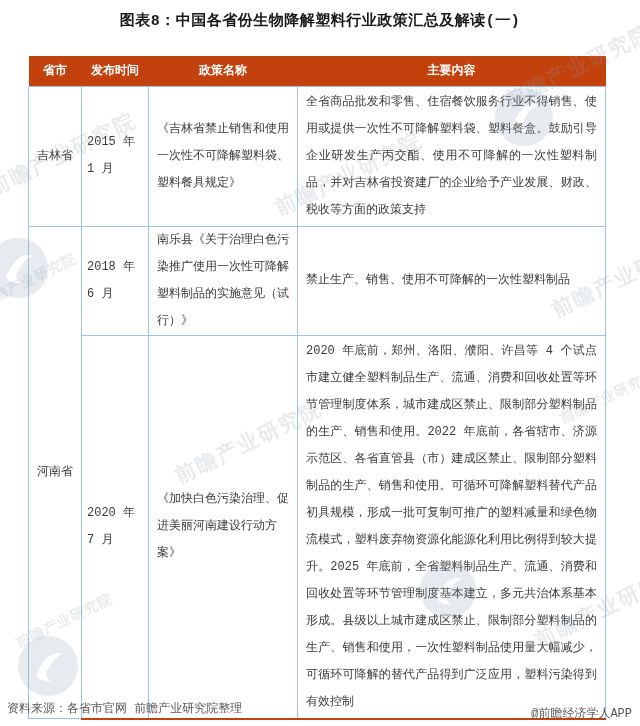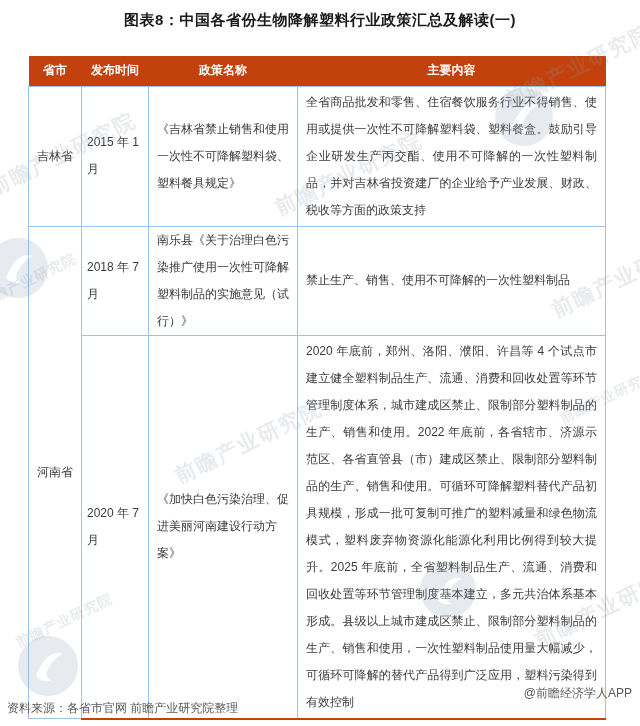--- a/index.html
+++ b/index.html
@@ -4,20 +4,21 @@
 <style>
   * { margin: 0; padding: 0; box-sizing: border-box; }
   html, body { background: #ffffff; }
   body { font-family: "Liberation Sans", "DejaVu Sans", sans-serif; }
   .page {
     position: relative;
     width: 640px;
     height: 726px;
     background: #ffffff;
     overflow: hidden;
+    font-family: Liberation Mono, monospace;
   }
   .page-title {
     position: absolute;
     top: 11px;
     left: 0;
     width: 100%;
     text-align: center;
     font-size: 15px;
     font-weight: bold;
     color: #1a1a1a;
@@ -61,21 +62,21 @@
   .footer-source {
     position: absolute;
     left: 7px;
     top: 700px;
     font-size: 12px;
     color: #595959;
   }
   .footer-credit {
     position: absolute;
     right: 8px;
-    top: 685px;
+    top: 705px;
     font-size: 12px;
     color: #595959;
   }
   
   .wm-layer {
     position: absolute;
     inset: 0;
     pointer-events: none;
     z-index: 5;
   }
@@ -119,21 +120,21 @@
     </thead>
     <tbody>
       <tr class="r1">
         <td class="province">吉林省</td>
         <td class="date">2015 年 1 月</td>
         <td class="policy">《吉林省禁止销售和使用一次性不可降解塑料袋、塑料餐具规定》</td>
         <td class="content">全省商品批发和零售、住宿餐饮服务行业不得销售、使用或提供一次性不可降解塑料袋、塑料餐盒。鼓励引导企业研发生产丙交酯、使用不可降解的一次性塑料制品，并对吉林省投资建厂的企业给予产业发展、财政、税收等方面的政策支持</td>
       </tr>
       <tr class="r2">
         <td class="province" rowspan="2">河南省</td>
-        <td class="date">2018 年 7 月</td>
+        <td class="date">2018 年 6 月</td>
         <td class="policy">南乐县《关于治理白色污染推广使用一次性可降解塑料制品的实施意见（试行）》</td>
         <td class="content">禁止生产、销售、使用不可降解的一次性塑料制品</td>
       </tr>
       <tr class="r3">
         <td class="date">2020 年 7 月</td>
         <td class="policy">《加快白色污染治理、促进美丽河南建设行动方案》</td>
         <td class="content">2020 年底前，郑州、洛阳、濮阳、许昌等 4 个试点市建立健全塑料制品生产、流通、消费和回收处置等环节管理制度体系，城市建成区禁止、限制部分塑料制品的生产、销售和使用。2022 年底前，各省辖市、济源示范区、各省直管县（市）建成区禁止、限制部分塑料制品的生产、销售和使用。可循环可降解塑料替代产品初具规模，形成一批可复制可推广的塑料减量和绿色物流模式，塑料废弃物资源化能源化利用比例得到较大提升。2025 年底前，全省塑料制品生产、流通、消费和回收处置等环节管理制度基本建立，多元共治体系基本形成。县级以上城市建成区禁止、限制部分塑料制品的生产、销售和使用，一次性塑料制品使用量大幅减少，可循环可降解的替代产品得到广泛应用，塑料污染得到有效控制</td>
       </tr>
     </tbody>
   </table>

